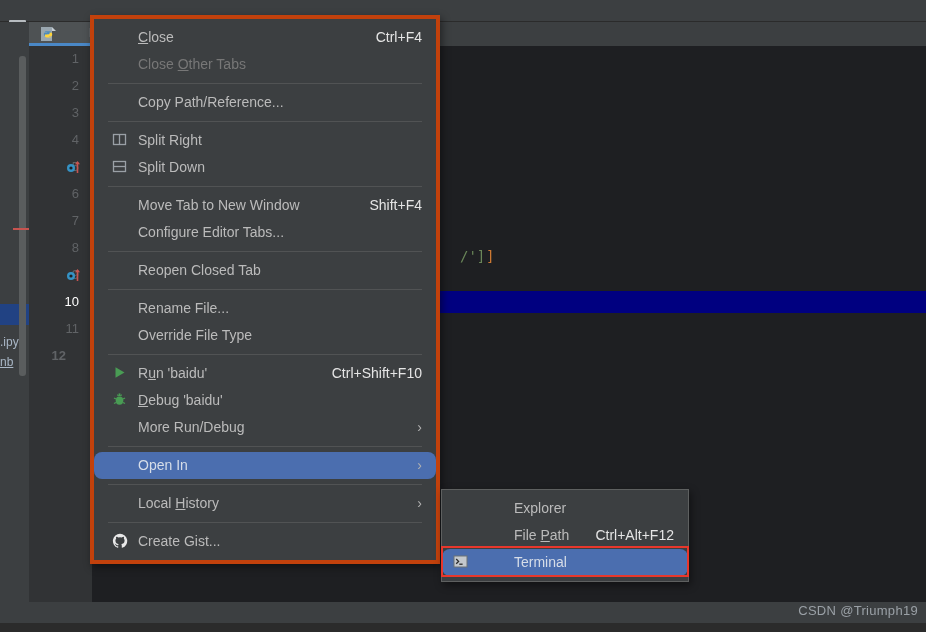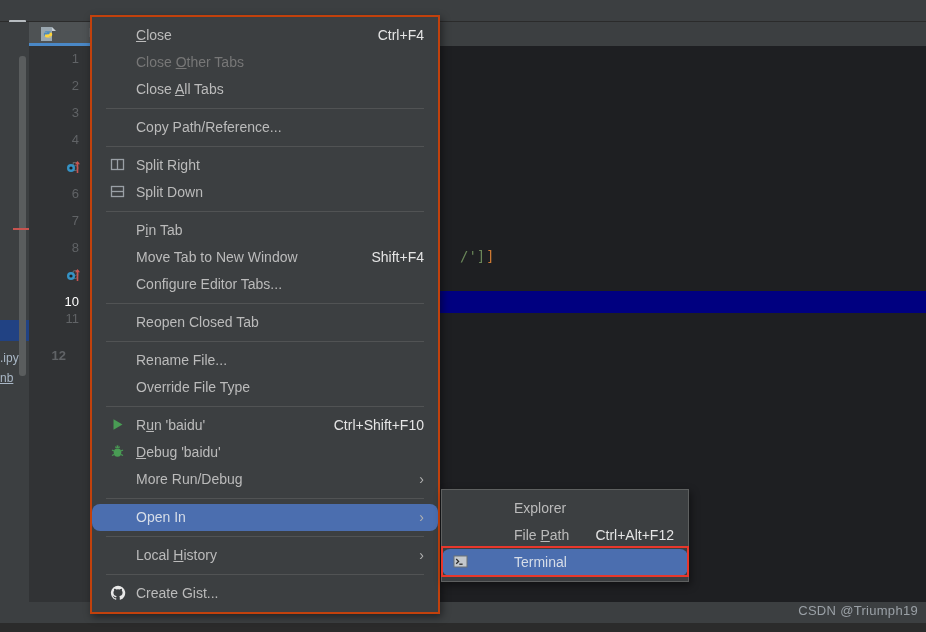--- a/index.html
+++ b/index.html
@@ -16,21 +16,21 @@
   .ide-topbar{position:absolute;left:0;top:0;width:926px;height:22px;background:#3c3f41;}
   .ide-topbar .divider{position:absolute;left:0;top:21px;width:926px;height:1px;background:#2b2b2b;}
 
   .minimize-btn{position:absolute;left:6px;top:14px;width:22px;height:14px;cursor:default;}
   .minimize-btn .bar{position:absolute;left:3px;top:6px;width:17px;height:3px;background:#b7bcc0;border-radius:1px;}
 
   
   .left-stripe{position:absolute;left:0;top:22px;width:29px;height:610px;background:#3c3f41;}
 
   
-  .project-sliver{position:absolute;left:0;top:320px;width:29px;height:90px;background:#3c3f41;}
+  .project-sliver{position:absolute;left:0;top:304px;width:29px;height:90px;background:#3c3f41;}
   .tree-row{position:absolute;left:0;width:29px;height:21px;color:#a9b7c6;font-size:12px;line-height:21px;
             white-space:nowrap;overflow:hidden;}
   .tree-row.sel{background:#214283;}
 
   
   .tab-strip{position:absolute;left:29px;top:22px;width:897px;height:24px;background:#3c3f41;}
   .editor-tab{position:absolute;left:0;top:0;height:24px;width:100px;background:#4e5254;}
   .editor-tab .tab-underline{position:absolute;left:0;bottom:0;width:100px;height:3px;background:#4a88c7;}
   .editor-tab .py-icon{position:absolute;left:11px;top:4px;width:16px;height:16px;}
   .editor-tab .tab-label{position:absolute;left:32px;top:3px;font-size:13px;color:#bbbbbb;white-space:nowrap;padding-left:28px;}
@@ -51,21 +51,21 @@
 
   
   .status-bar{position:absolute;left:0;top:602px;width:926px;height:30px;background:#3c3f41;}
   .watermark{position:absolute;right:8px;top:603px;font-size:13px;color:#9aa0a6;letter-spacing:.3px;}
 
   .bottom-clip{position:absolute;left:0;top:623px;width:926px;height:9px;background:#2b2b2b;overflow:hidden;}
 
   
   .ctx-menu{
     position:absolute;left:90px;top:15px;width:350px;
-    background:#3c3f41;border:2px solid #c2410c;
+    background:#3c3f41;border:4px solid #c2410c;
     box-shadow:2px 3px 8px rgba(0,0,0,.45);
     padding:5px 0 5px 0;
     box-sizing:border-box;
   }
   .mi{position:relative;height:27px;line-height:27px;box-sizing:border-box;cursor:default;}
   .mi .mi-label{position:absolute;left:44px;top:0;font-size:14px;color:#bbbbbb;white-space:nowrap;}
   .mi .mi-shortcut{position:absolute;right:14px;top:0;font-size:14px;color:#e5e5e5;white-space:nowrap;}
   .mi.disabled .mi-label{color:#777777;}
   .mi.sel{background:#4b6eaf;border-radius:8px;}
   .mi.sel .mi-label{color:#d6dde8;}
@@ -134,21 +134,21 @@
       <div class="gutter-line-no" style="position: absolute; left: 29px; top: 75px; width: 50px; text-align: right; font-size: 13px; line-height: 22px;">2</div>
       <div class="gutter-line-no" style="position: absolute; left: 29px; top: 102px; width: 50px; text-align: right; font-size: 13px; line-height: 22px;">3</div>
       <div class="gutter-line-no" style="position: absolute; left: 29px; top: 129px; width: 50px; text-align: right; font-size: 13px; line-height: 22px;">4</div>
       <div class="gutter-line-no" style="position: absolute; left: 29px; top: 156px; width: 50px; text-align: right; font-size: 13px; line-height: 22px;">5</div>
       <div class="gutter-line-no" style="position: absolute; left: 29px; top: 183px; width: 50px; text-align: right; font-size: 13px; line-height: 22px;">6</div>
       <div class="gutter-line-no" style="position: absolute; left: 29px; top: 210px; width: 50px; text-align: right; font-size: 13px; line-height: 22px;">7</div>
       <div class="gutter-line-no" style="position: absolute; left: 29px; top: 237px; width: 50px; text-align: right; font-size: 13px; line-height: 22px;">8</div>
       <div class="gutter-line-no" style="position: absolute; left: 29px; top: 264px; width: 50px; text-align: right; font-size: 13px; line-height: 22px;">9</div>
       <div class="gutter-line-no current" style="position: absolute; left: 29px; top: 291px; width: 50px; text-align: right; font-size: 13px; line-height: 22px;">10</div>
       <div style="position: absolute; left: 29px; top: 291px; width: 63px; height: 22px; background: rgb(0, 0, 128); z-index: -1;"></div>
-      <div class="gutter-line-no" style="position: absolute; left: 29px; top: 308px; width: 50px; text-align: right; font-size: 13px; line-height: 22px;">11</div>
+      <div class="gutter-line-no" style="position: absolute; left: 29px; top: 318px; width: 50px; text-align: right; font-size: 13px; line-height: 22px;">11</div>
       <div class="gutter-line-no" style="position: absolute; left: 16px; top: 345px; width: 50px; text-align: right; font-size: 13px; line-height: 22px; font-weight: bold;">12</div>
       <div style="position: absolute; left: 66px; top: 160px; width: 18px; height: 14px;">
         <svg width="18" height="14" viewBox="0 0 18 14">
           <circle cx="5" cy="8" r="4" fill="#3592c4"></circle>
           <circle cx="5" cy="8" r="1.6" fill="#1e1f22"></circle>
           <line x1="11.5" y1="13" x2="11.5" y2="2" stroke="#c75450" stroke-width="1.6"></line>
           <path d="M11.5 1 L14 4.2 L9 4.2 Z" fill="#c75450"></path>
         </svg>
       </div>
       <div style="position: absolute; left: 66px; top: 268px; width: 18px; height: 14px;">
@@ -181,23 +181,20 @@
   <div class="bottom-clip"></div>
 
   <div class="ctx-menu" id="ctx-menu">
       <div class="mi">
         <span class="mi-label"><u>C</u>lose</span>
         <span class="mi-shortcut">Ctrl+F4</span>
       </div>
       <div class="mi disabled">
         <span class="mi-label">Close <u>O</u>ther Tabs</span>
       </div>
-      <div class="mi">
-        <span class="mi-label">Close <u>A</u>ll Tabs</span>
-      </div>
       <div class="sep"></div>
       <div class="mi">
         <span class="mi-label">Copy Path/Reference...</span>
       </div>
       <div class="sep"></div>
       <div class="mi">
         <span class="mi-icon">
           <svg width="15" height="15" viewBox="0 0 15 15">
             <rect x="1.5" y="2.5" width="12" height="10" fill="none" stroke="#9aa0a6" stroke-width="1.3"></rect>
             <line x1="7.5" y1="2.5" x2="7.5" y2="12.5" stroke="#9aa0a6" stroke-width="1.3"></line>
@@ -208,23 +205,20 @@
       <div class="mi">
         <span class="mi-icon">
           <svg width="15" height="15" viewBox="0 0 15 15">
             <rect x="1.5" y="2.5" width="12" height="10" fill="none" stroke="#9aa0a6" stroke-width="1.3"></rect>
             <line x1="1.5" y1="7.5" x2="13.5" y2="7.5" stroke="#9aa0a6" stroke-width="1.3"></line>
           </svg>
         </span>
         <span class="mi-label">Split Down</span>
       </div>
       <div class="sep"></div>
-      <div class="mi">
-        <span class="mi-label">P<u>i</u>n Tab</span>
-      </div>
       <div class="mi">
         <span class="mi-label">Move Tab to New Window</span>
         <span class="mi-shortcut">Shift+F4</span>
       </div>
       <div class="mi">
         <span class="mi-label">Configure Editor Tabs...</span>
       </div>
       <div class="sep"></div>
       <div class="mi">
         <span class="mi-label">Reopen Closed Tab</span>

